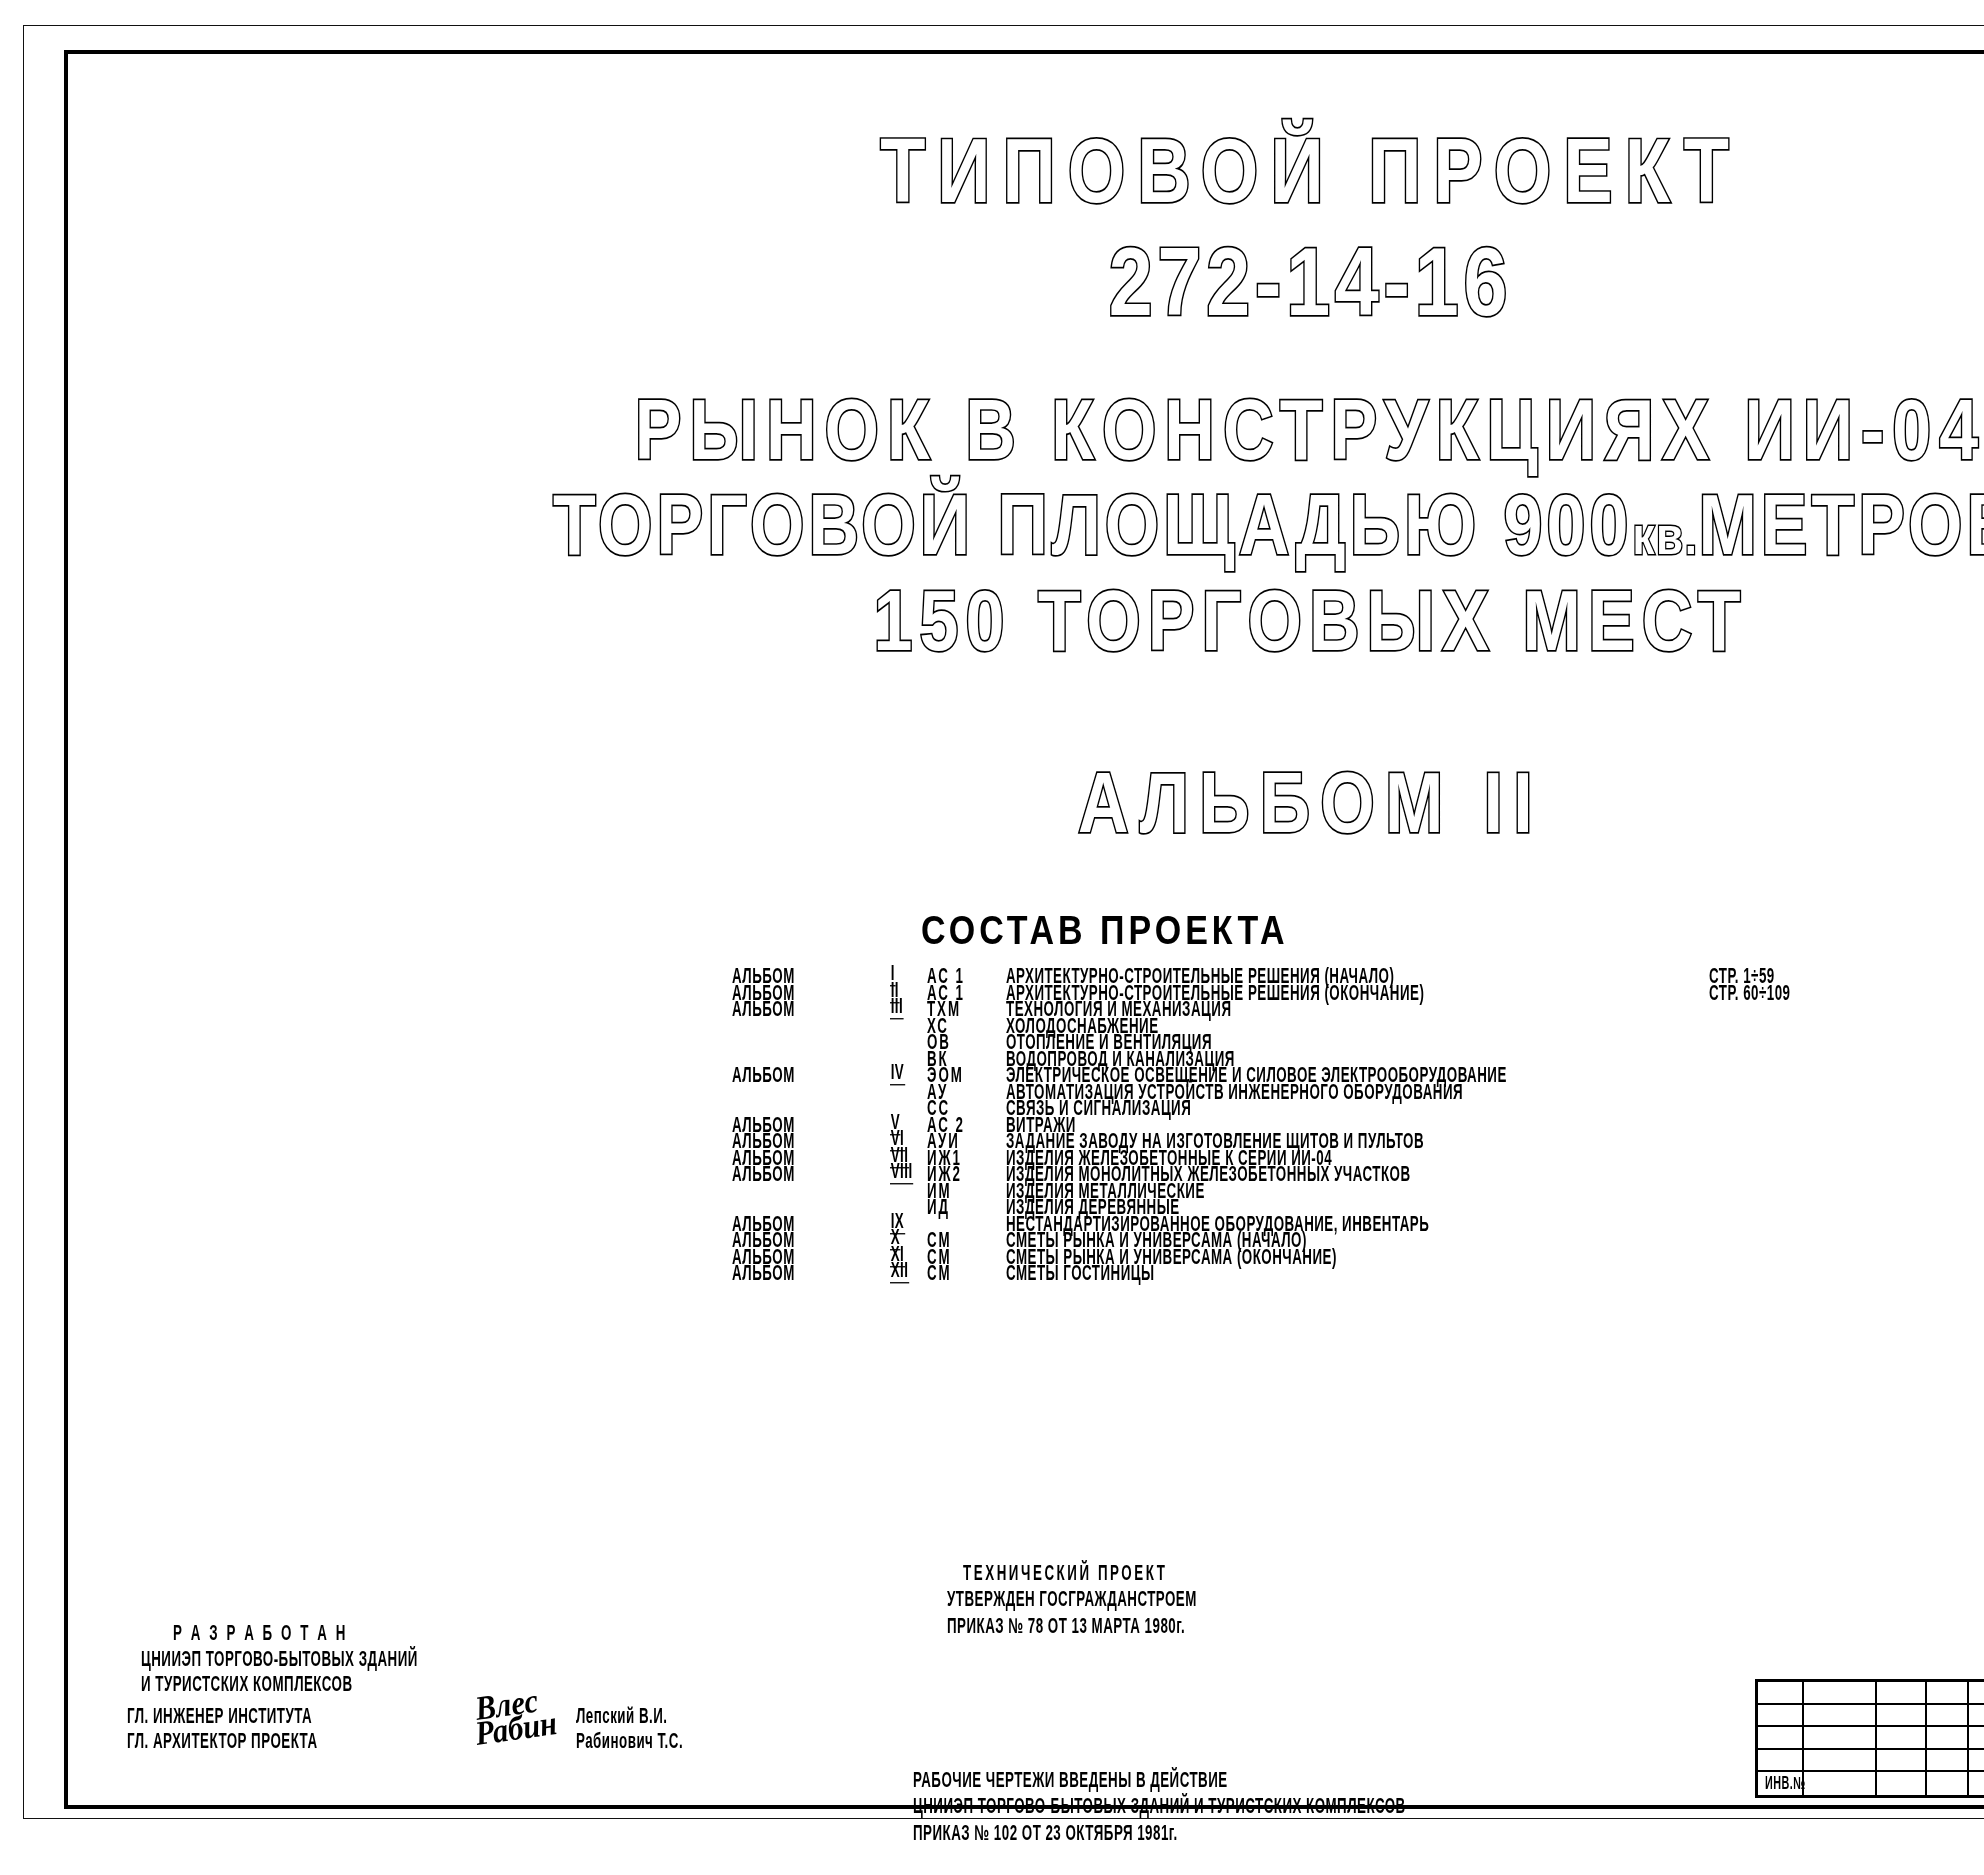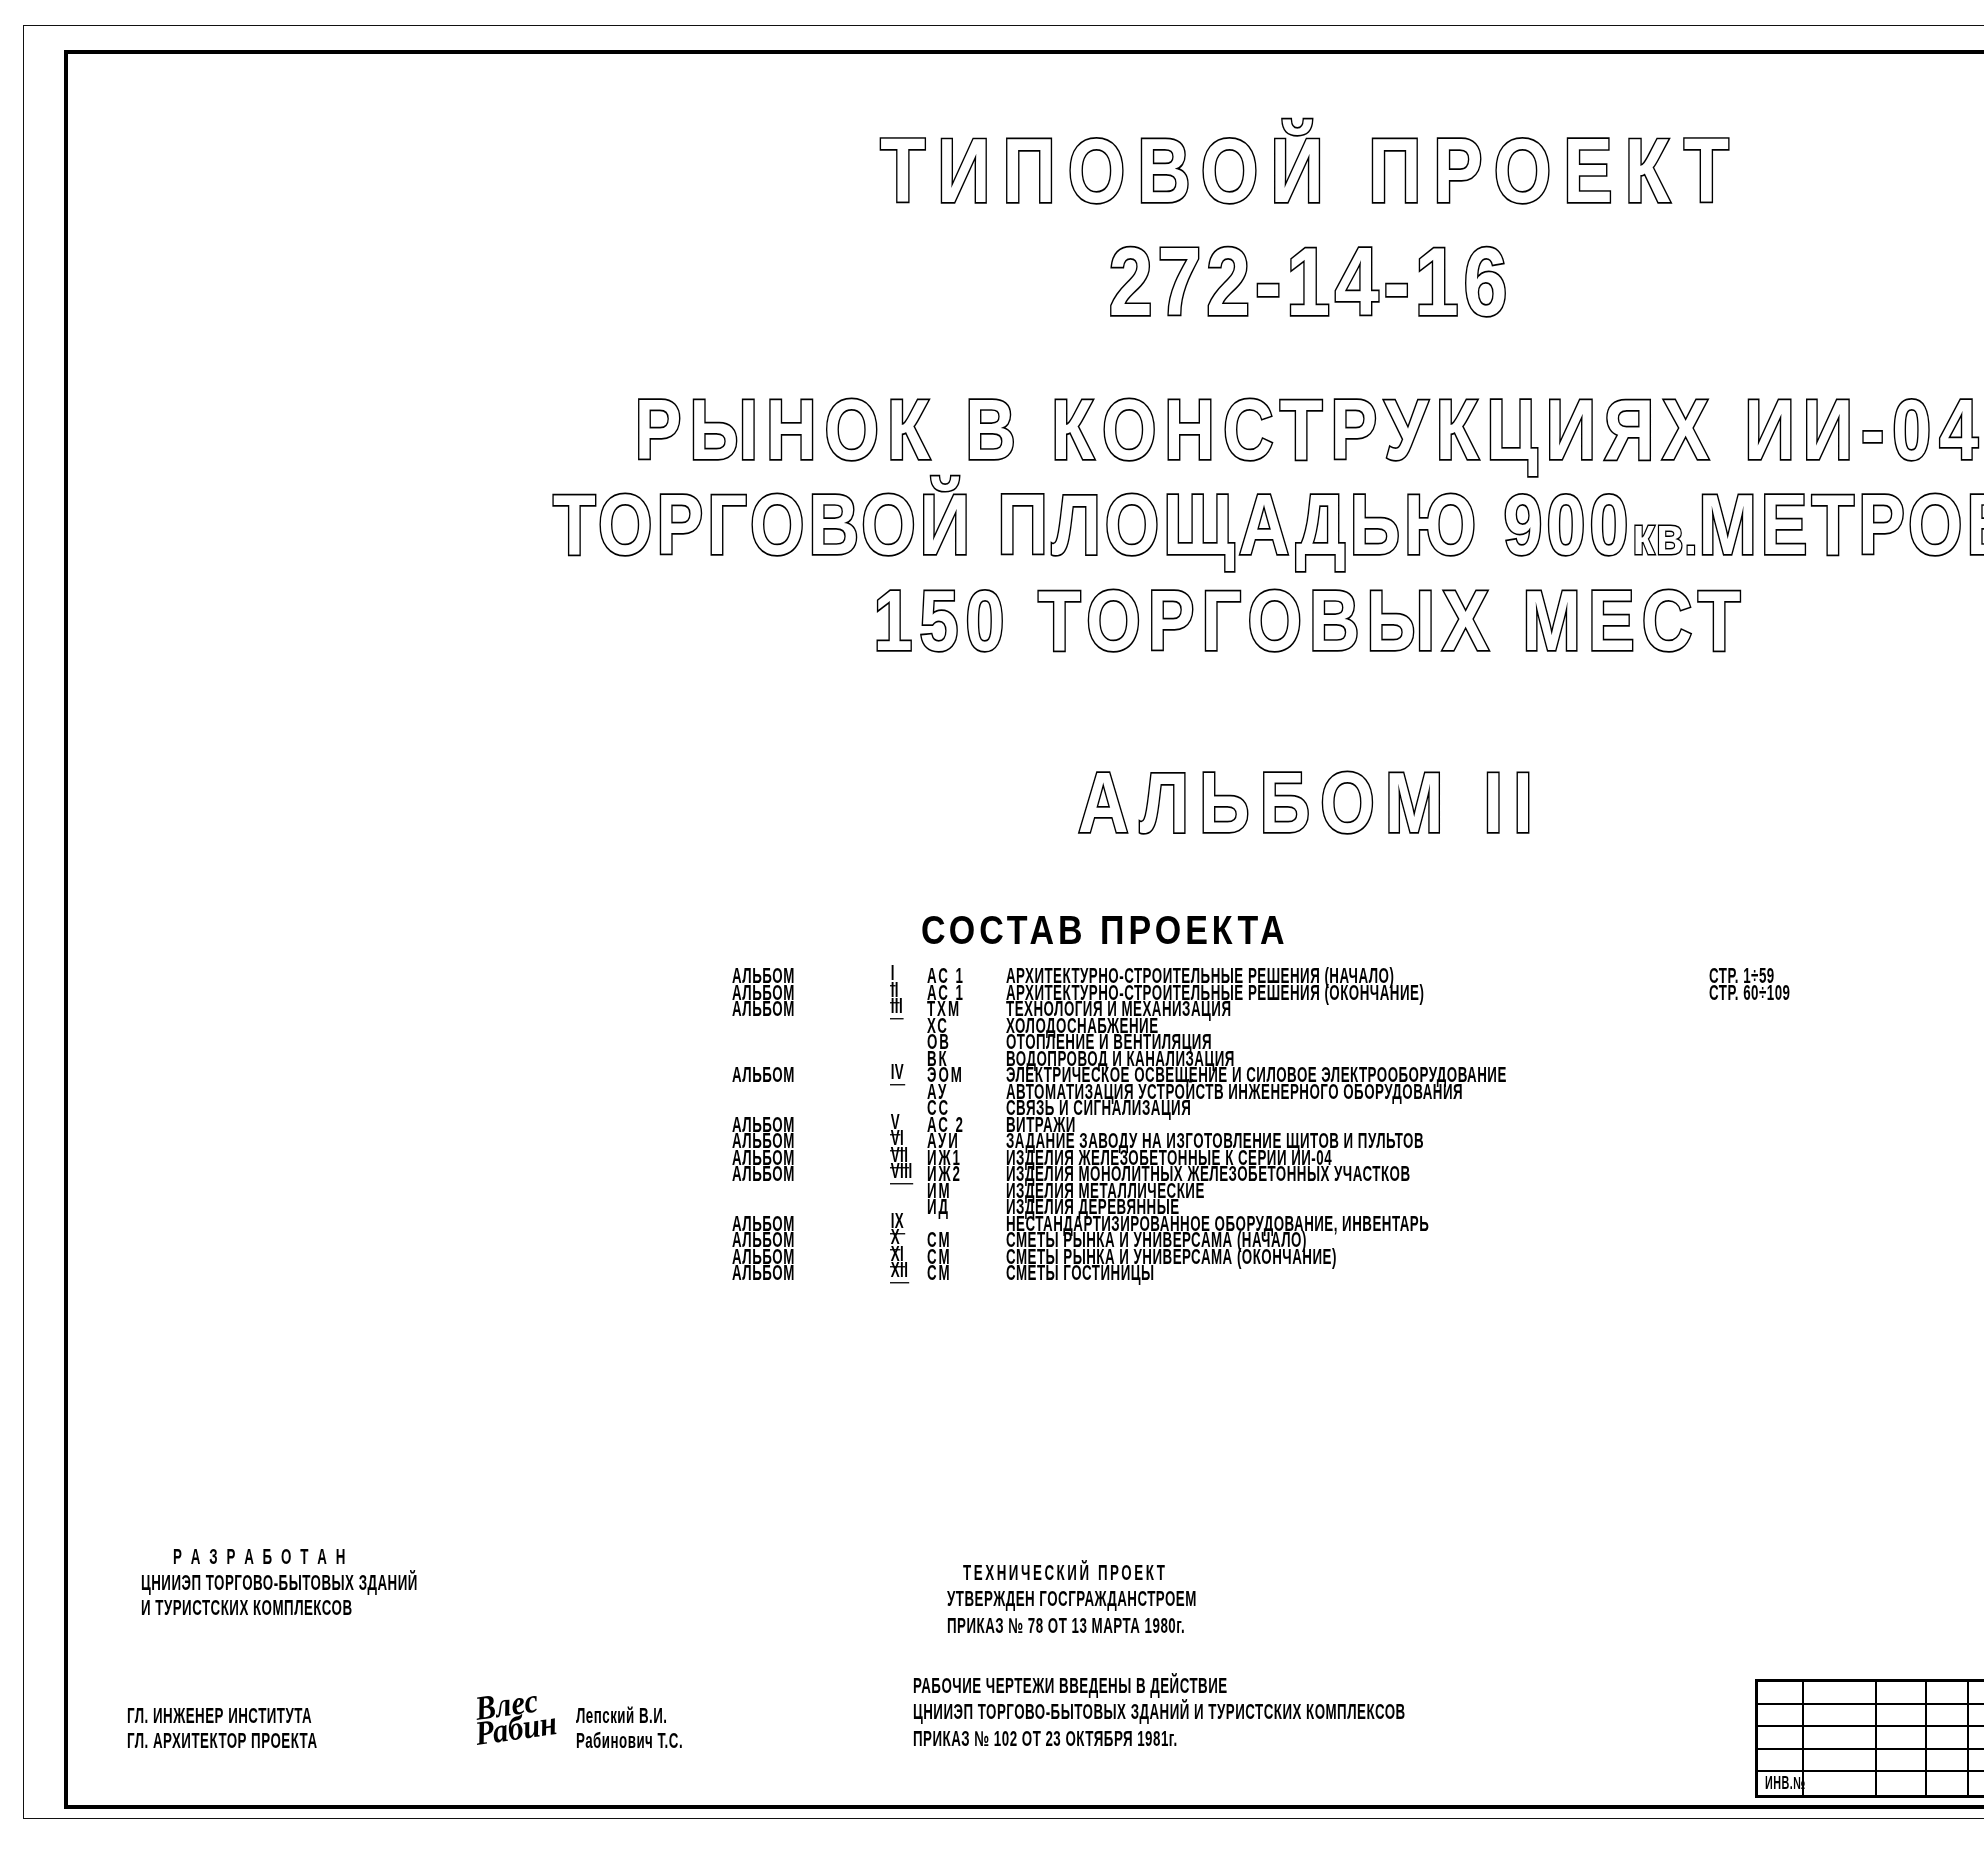--- a/index.html
+++ b/index.html
@@ -92,21 +92,21 @@
   .comp-row .c-desc{
     position:absolute;left:274px;top:0;
     font-size:16.7px;
   }
   .comp-row .c-pages{
     position:absolute;left:977px;top:0;
     font-size:16.7px;
   }
 
   
-  #dev-block{position:absolute;left:141px;top:1544px;}
+  #dev-block{position:absolute;left:141px;top:1620px;}
   #dev-block .l{font-size:16.7px;margin-bottom:5.6px;}
   #dev-title{margin-left:32px;letter-spacing:3.2px !important;}
 
   
   #sign-block{position:absolute;left:127px;top:1703px;}
   .sign-row{position:relative;height:24.6px;}
   .sign-row .role{position:absolute;left:0;top:0;font-size:16.7px;}
   .sign-row .name{position:absolute;left:449px;top:0;font-size:16.7px;}
   .sig-mark{
     position:absolute;top:-12.7px;left:351px;
@@ -116,21 +116,21 @@
     transform:rotate(-8deg) scaleX(0.9);
     transform-origin:left bottom;
     white-space:nowrap;
   }
 
   
   #approve-block{position:absolute;left:947px;top:1560px;}
   #approve-block .l{font-size:16.7px;margin-bottom:6.4px;}
   #approve-title{margin-left:16px;letter-spacing:3.2px !important;}
 
-  #intro-block{position:absolute;left:913px;top:1673px;}
+  #intro-block{position:absolute;left:913px;top:1767px;}
   #intro-block .l{font-size:16.7px;margin-bottom:6.4px;}
 
   
   #title-block{
     position:absolute;left:1755px;top:1679px;
     width:788px;height:119px;
     border:3.2px solid #000;
     box-sizing:border-box;
   }
   #tb-grid{

